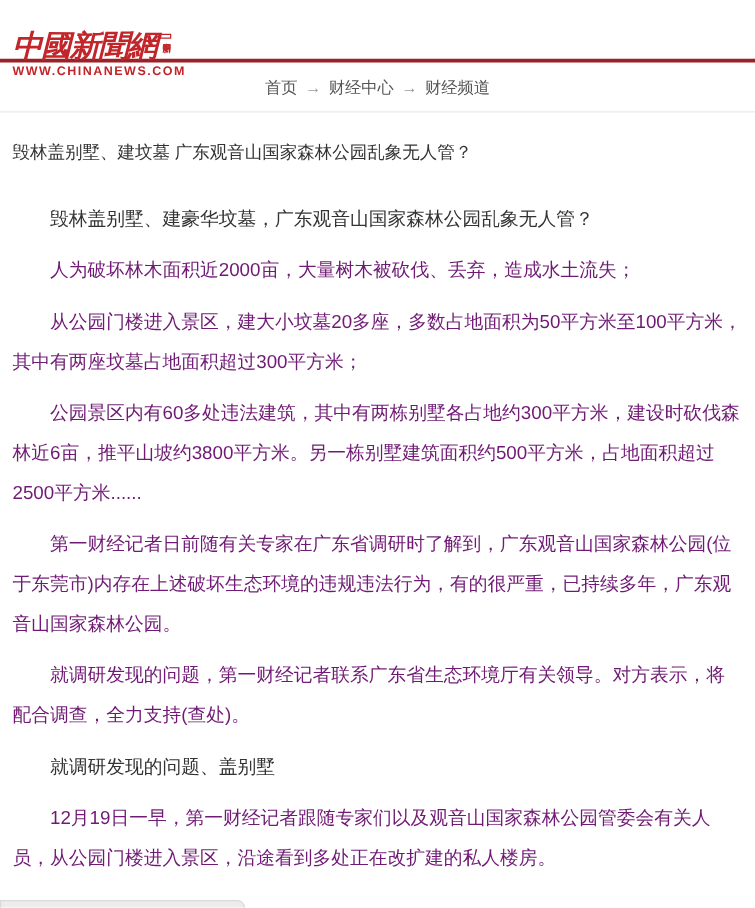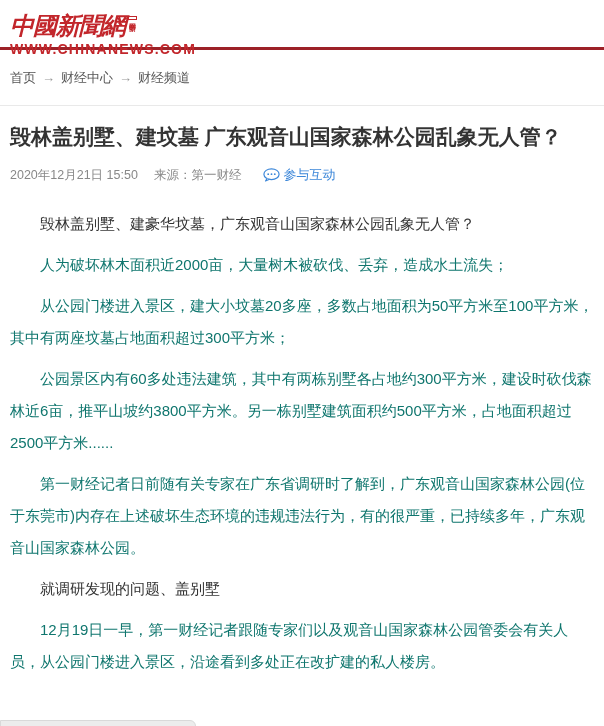--- a/index.html
+++ b/index.html
@@ -4,76 +4,76 @@
 <style>
   * { margin: 0; padding: 0; box-sizing: border-box; }
   html, body { background: #ffffff; }
   body {
     width: 604px; height: 726px;
     position: relative; overflow: hidden;
     font-family: "Liberation Sans", "DejaVu Sans", sans-serif;
   }
 
   
-  .header { padding: 14px 0 0 10px; height: 47px; }
+  .header { padding: 25px 0 0 10px; height: 47px; }
   .logo { display: inline-block; cursor: pointer; }
   .logo-row { display: flex; align-items: flex-start; line-height: 1; }
   .logo-zh {
     font-family: "DejaVu Serif", "Liberation Serif", serif;
     font-weight: 700; font-style: italic;
     font-size: 24px; color: #c2262b; letter-spacing: -1px;
   }
   .logo-seal {
     writing-mode: vertical-rl; text-orientation: upright;
     font-size: 7px; line-height: 7px; color: #c2262b; font-weight: 700;
     margin-left: 3px; margin-top: 2px;
     border: 1px solid #c2262b; padding: 1px 0;
   }
   .logo-url {
-    font-size: 14px; font-weight: 700; color: #c2262b;
+    font-size: 10px; font-weight: 700; color: #c2262b;
     letter-spacing: 1.2px; margin-top: 3px;
   }
   .header-rule { width: 604px; height: 3px; background: #9c2127; }
 
   
   .crumb-bar {
-    height: 56px; padding: 0 10px;
-    display: flex; align-items: center; justify-content: space-between;
+    height: 40px; padding: 0 22px;
+    display: flex; align-items: center; justify-content: center;
     border-bottom: 1px solid #e9e9e9;
   }
   .crumbs { font-size: 13px; color: #555; }
   .crumb { color: #555; cursor: pointer; }
   .crumb-sep { color: #999; margin: 0 6px; }
   .fontsize { display: flex; align-items: center; font-size: 13px; color: #555; }
   .fs-opt {
     width: 22px; height: 22px; margin-left: 6px;
     display: flex; align-items: center; justify-content: center;
     font-size: 14px; color: #888; border-radius: 50%; cursor: pointer;
   }
   .fs-opt.active { background: #2e81d9; color: #ffffff; }
 
   
   .article { padding: 0 10px; }
   .article-title {
     margin-top: 16px;
-    font-size: 21px; line-height: 30px; font-weight: 700; color: #333;
+    font-size: 14px; line-height: 30px; font-weight: 400; color: #333;
   }
   .meta { margin-top: 14px; display: flex; align-items: center; font-size: 12.5px; color: #888; }
   .meta-date { margin-right: 16px; }
   .meta-source { margin-right: 22px; }
   .interact {
     display: inline-flex; align-items: center;
     color: #3c87d9; cursor: pointer; font-size: 13px;
   }
   .interact svg { margin-right: 3px; display: block; }
 
   
   .article-body { margin-top: 24px; }
   .article-body p {
-    font-size: 15px; line-height: 32px; color: #0f766e;
+    font-size: 15px; line-height: 32px; color: #701a75;
     text-indent: 2em; margin-bottom: 9px;
     font-family: "Liberation Sans", "DejaVu Sans", sans-serif;
   }
   .article-body p.bold { font-weight: 400; color: #333; }
 
   
   .bottom-box {
     position: absolute; left: 0; bottom: -2px;
     width: 196px; height: 8px;
     background: #ececec; border: 1px solid #d9d9d9;
@@ -94,39 +94,26 @@
 </div>
 <div class="header-rule"></div>
 
 <div class="crumb-bar">
   <div class="crumbs"><span class="crumb">首页</span><span class="crumb-sep">→</span><span class="crumb">财经中心</span><span class="crumb-sep">→</span><span class="crumb">财经频道</span></div>
 </div>
 
 <div class="article">
   <h1 class="article-title">毁林盖别墅、建坟墓 广东观音山国家森林公园乱象无人管？</h1>
 
-  <div class="meta">
-    <span class="meta-date">2020年12月21日 15:50</span>
-    <span class="meta-source">来源：第一财经</span>
-    <span class="interact">
-      <svg width="17" height="14" viewBox="0 0 17 14">
-        <ellipse cx="8.5" cy="6.2" rx="7.6" ry="5.4" fill="none" stroke="#3c87d9" stroke-width="1.2"></ellipse>
-        <path d="M4 10.5 L2.5 13 L6.5 11.3" fill="#ffffff" stroke="#3c87d9" stroke-width="1.1" stroke-linejoin="round"></path>
-        <circle cx="5.2" cy="6.2" r="0.9" fill="#3c87d9"></circle>
-        <circle cx="8.5" cy="6.2" r="0.9" fill="#3c87d9"></circle>
-        <circle cx="11.8" cy="6.2" r="0.9" fill="#3c87d9"></circle>
-      </svg>
-      <span>参与互动</span>
-    </span>
-  </div>
 
   <div class="article-body">
       <p class="bold">毁林盖别墅、建豪华坟墓，广东观音山国家森林公园乱象无人管？</p>
       <p>人为破坏林木面积近2000亩，大量树木被砍伐、丢弃，造成水土流失；</p>
       <p>从公园门楼进入景区，建大小坟墓20多座，多数占地面积为50平方米至100平方米，其中有两座坟墓占地面积超过300平方米；</p>
       <p>公园景区内有60多处违法建筑，其中有两栋别墅各占地约300平方米，建设时砍伐森林近6亩，推平山坡约3800平方米。另一栋别墅建筑面积约500平方米，占地面积超过2500平方米......</p>
       <p>第一财经记者日前随有关专家在广东省调研时了解到，广东观音山国家森林公园(位于东莞市)内存在上述破坏生态环境的违规违法行为，有的很严重，已持续多年，广东观音山国家森林公园。</p>
+      <p>就调研发现的问题，第一财经记者联系广东省生态环境厅有关领导。对方表示，将配合调查，全力支持(查处)。</p>
       <p class="bold">就调研发现的问题、盖别墅</p>
       <p>12月19日一早，第一财经记者跟随专家们以及观音山国家森林公园管委会有关人员，从公园门楼进入景区，沿途看到多处正在改扩建的私人楼房。</p>
     </div>
 </div>
 
 <div class="bottom-box"></div>
 
 </body></html>

